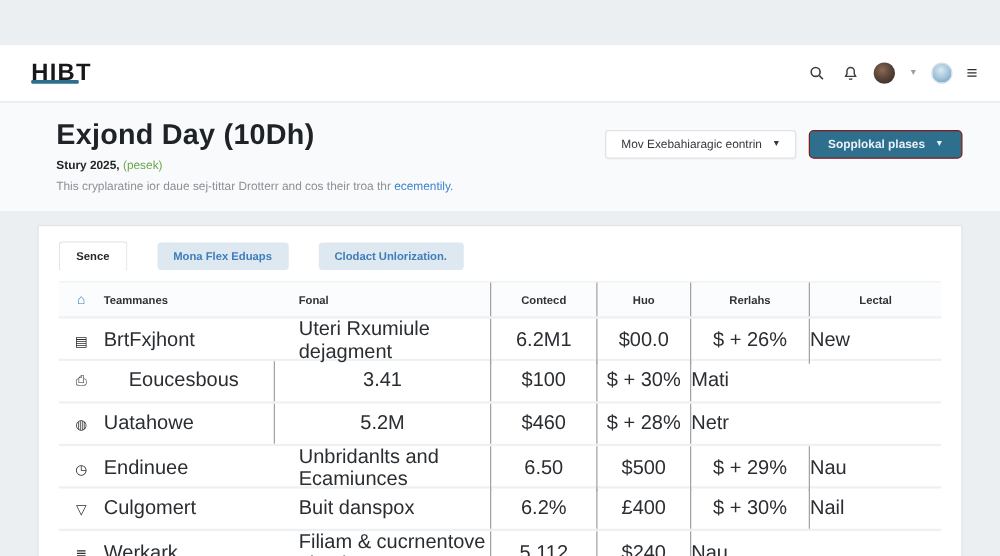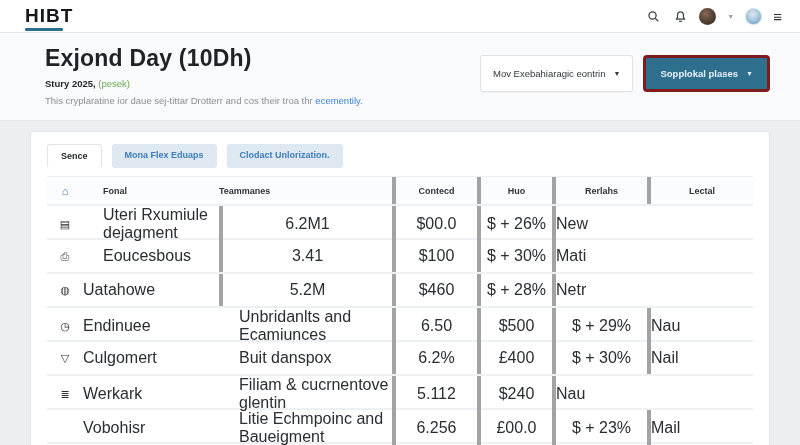--- a/index.html
+++ b/index.html
@@ -1,21 +1,21 @@
 <!DOCTYPE html>
 <html><head>
 <meta charset="utf-8">
 <style>
   * { margin:0; padding:0; box-sizing:border-box; }
   html,body { width:800px; height:445px; overflow:hidden; }
   body { font-family:"Liberation Sans", sans-serif; background:#eceff2; color:#2a2d31; }
 
   
-  .navbar { position:relative; height:33px; background:#ffffff; border-bottom:1px solid #e3e6e9;
-            display:flex; align-items:center; padding:0 18px 0 25px; }
+  .navbar { position:relative; height:46px; background:#ffffff; border-bottom:1px solid #e3e6e9;
+            display:flex; align-items:center; padding:0 18px 0 25px;margin-top:36px; }
   .logo { font-size:19px; font-weight:800; letter-spacing:1px; color:#16181b; position:relative; cursor:pointer; }
   .logo-underline { position:absolute; left:25px; top:28px; width:38px; height:3px; background:#2e6f8e; border-radius:1px; }
   .nav-links { display:flex; gap:30px; margin-left:42px; }
   .nav-link { font-size:9px; font-weight:600; color:#3a3f44; cursor:pointer; }
   .nav-right { margin-left:auto; display:flex; align-items:center; gap:11px; }
   .icon-btn { width:16px; height:16px; display:flex; align-items:center; justify-content:center; cursor:pointer; color:#3a3f44; }
   .avatar { width:17px; height:17px; border-radius:50%; cursor:pointer; }
   .avatar-dark { background:radial-gradient(circle at 40% 35%, #8a6a55 0%, #5a4538 45%, #2e2620 100%); }
   .avatar-light { background:radial-gradient(circle at 45% 35%, #dce9f2 0%, #9fc1d8 55%, #5f8fae 100%); border:1px solid #cfe0ec; }
   .chevron-sm { font-size:7px; color:#9aa0a6; }
@@ -23,44 +23,44 @@
 
   
   .header-band { background:#f9fafb; padding:12px 30px 14px 45px; border-bottom:1px solid #e6e9ec;
                  display:flex; align-items:flex-start; justify-content:space-between; }
   .page-title { font-size:23px; font-weight:800; color:#1f2328; letter-spacing:0.2px; }
   .sub-line { margin-top:6px; font-size:9.5px; font-weight:700; color:#23262a; }
   .sub-note { color:#6aa84f; font-weight:400;margin-top:44px; }
   .desc-line { margin-top:6px; font-size:9.5px; color:#8a9097; }
   .desc-link { color:#3b82d0; cursor:pointer; }
   .header-actions { display:flex; gap:10px; margin-top:10px; }
-  .btn { height:37px; display:flex; align-items:center; gap:8px; font-size:9.5px; border-radius:3px; cursor:pointer; }
+  .btn { height:23px; display:flex; align-items:center; gap:8px; font-size:9.5px; border-radius:3px; cursor:pointer; }
   .btn-outline { background:#ffffff; border:1px solid #dfe2e6; color:#33373c; padding:0 12px; box-shadow:0 1px 1px rgba(0,0,0,0.03); }
-  .btn-primary { background:#2e6f8e; border:3px solid #7f1d1d; color:#e8f1f7; font-weight:700; padding:0 14px; border-radius:4px; }
+  .btn-primary { background:#2e6f8e; border:1px solid #7f1d1d; color:#e8f1f7; font-weight:700; padding:0 14px; border-radius:4px; }
   .btn .caret { font-size:7px; }
 
   
   .card { position:relative; margin:10px 30px 0 30px; background:#ffffff; border:1px solid #e2e5e8;
           border-radius:2px; padding:12px 16px 0 16px; height:330px; }
   .card-title { font-size:14px; font-weight:800; color:#1f2328; margin-bottom:9px; }
-  .tabs { display:flex; gap:10px; margin-bottom:8px; }
+  .tabs { display:flex; gap:24px; margin-bottom:8px;align-items:center; }
   .tab { font-size:9px; font-weight:700; padding:6px 13px; border-radius:3px; cursor:pointer;
          background:#dde8f1; color:#3f7dbb; }
   .tab.active { background:#ffffff; color:#23262a; border:1px solid #e2e5e8; border-bottom-color:#ffffff; }
 
   
   .thead, .trow { display:grid; grid-template-columns:36px 136px 1fr 85px 75px 95px 106px; align-items:center; }
   .thead { height:30px; background:#fbfcfd; border-top:1px solid #eef1f3; border-bottom:2px solid #eef1f3;
            font-size:9px; font-weight:800; color:#2f3338; }
   .trow { height:34px; border-bottom:2px solid #eef1f3; background:#ffffff; cursor:pointer; }
   .cell { display:flex; align-items:center; height:100%; }
   .c-icon { justify-content:center; }
   .c-name { padding-left:20px; }
   .c-center { justify-content:center; }
-  .v-sep { border-left:4px solid #a3a3a3; }
+  .v-sep { border-left:1px solid #a3a3a3; }
   .head-icon { color:#3f7dbb; font-size:11px; }
   .row-icon { font-size:11px; color:#7d8democ; }
   .row-icon { color:#7d86": } /* noop */
   .row-icon { font-size:11px; color:#7d8690; }
   .pill { font-size:8.5px; font-weight:700; padding:3px 8px; border-radius:3px; white-space:nowrap; }
   .pill-light { background:#d9e4ee; color:#4b80a8; }
   .pill-solid { background:#2e6f8e; color:#eaf2f7; }
   .badge-group { display:flex; gap:4px; }
   .name-text { font-size:10px; color:#454a50; }
   .num-text { font-size:9.5px; color:#2a2d31; }
@@ -132,33 +132,36 @@
   <div class="tabs">
       <span class="tab active">Sence</span>
       <span class="tab">Mona Flex Eduaps</span>
       <span class="tab">Clodact Unlorization.</span>
     </div>
 
   <div class="thead">
     <span class="cell c-icon">
         <span class="head-icon">⌂</span>
       </span>
+    <span class="cell">Teammanes</span>
     <span class="cell c-name">Fonal</span>
-    <span class="cell">Teammanes</span>
     <span class="cell c-center v-sep">Contecd</span>
     <span class="cell c-center v-sep">Huo</span>
     <span class="cell c-center v-sep">Rerlahs</span>
     <span class="cell c-center v-sep">Lectal</span>
   </div>
 
   <div id="table-body">
   <div class="trow">
     <span class="cell c-icon">
           <span class="row-icon">▤</span>
         </span>
+    <span class="cell">
+          <span class="badge-group"><span class="pill pill-solid">Brt</span><span class="pill pill-light">Fxjhont</span></span>
+        </span>
     <span class="cell c-name">
           <span class="name-text">Uteri Rxumiule dejagment</span>
         </span>
     <span class="cell c-center v-sep">
           <span class="num-text">6.2M1</span>
         </span>
     <span class="cell c-center v-sep">
           <span class="huo-text">$00.0</span>
         </span>
     <span class="cell c-center v-sep">

